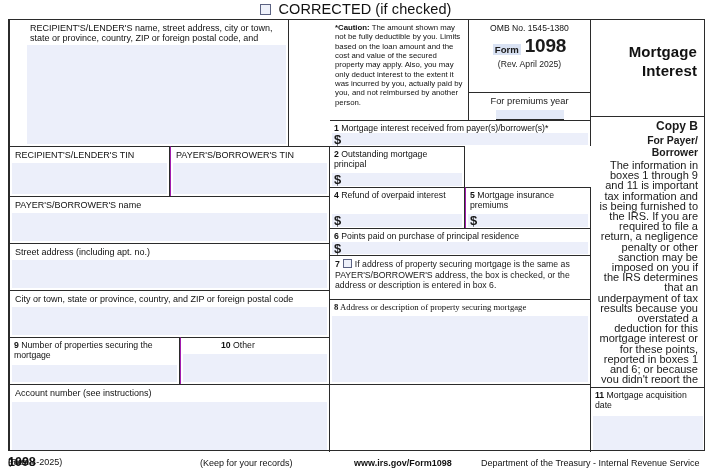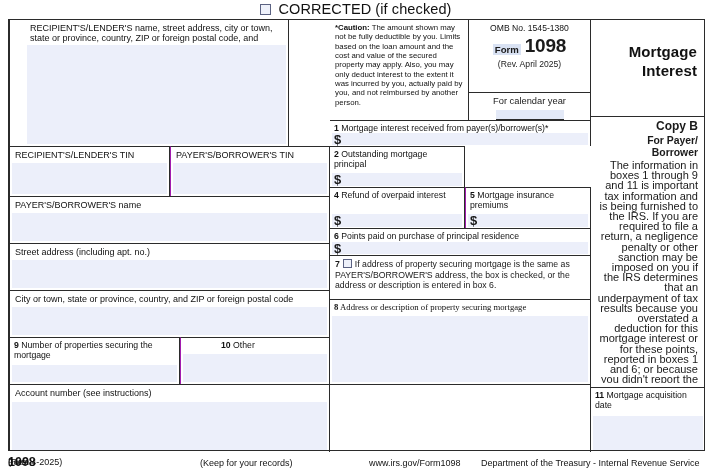--- a/index.html
+++ b/index.html
@@ -99,21 +99,21 @@
 
   
   .footer{
     position:absolute;left:8px;top:455px;width:697px;height:16px;
     font-size:9px;color:#111;
   }
   .footer span{position:absolute;white-space:nowrap;line-height:12px;}
   .f-form{left:0;top:1px;}
   .f-form .big{font-size:12.5px;font-weight:bold;}
   .f-keep{left:192px;top:2px;}
-  .f-url{left:361px;top:2px;}
+  .f-url{left:346px;top:2px;font-weight:bold;}
   .f-dept{left:473px;top:2px;}
 </style>
 </head>
 <body>
 
 <div class="page">
 
   <div class="corrected-row">
     <div class="corrected-inner">
       <span class="cb"></span>
@@ -183,21 +183,21 @@
     <div class="cell br" style="left:459px;top:0;width:122px;height:72px;">
       <div class="omb-txt">OMB No. 1545-1380</div>
       <div class="formrow">
         <span class="formword">Form</span>
         <span class="formnum">1098</span>
       </div>
       <div class="rev">(Rev. April 2025)</div>
     </div>
 
     <div class="cell br bt" style="left:459px;top:72px;width:122px;height:28px;">
-      <div class="calyear">For calendar year</div>
+      <div class="calyear">For premiums year</div>
       <div class="calblank"></div>
     </div>
 
     <div class="cell" style="left:581px;top:0;width:114px;height:100px;">
       <div class="title">
         <div>Mortgage</div>
         <div>Interest</div>
       </div>
     </div>
 

